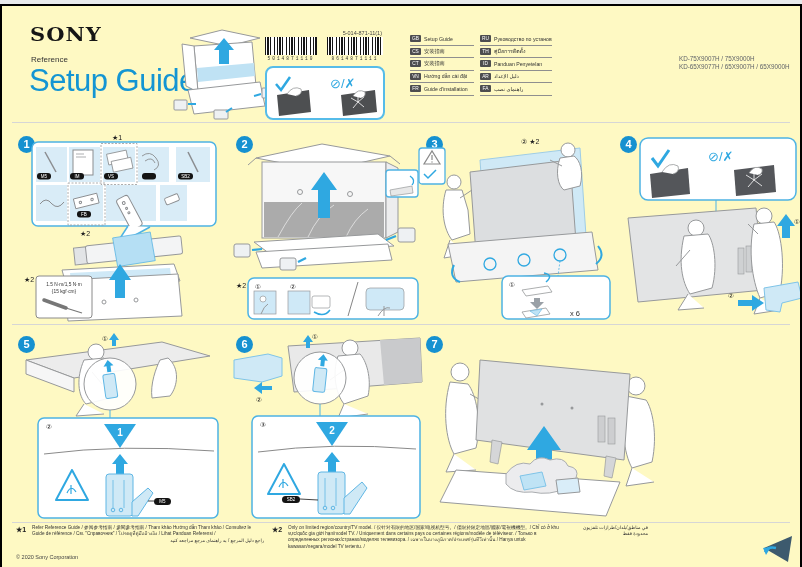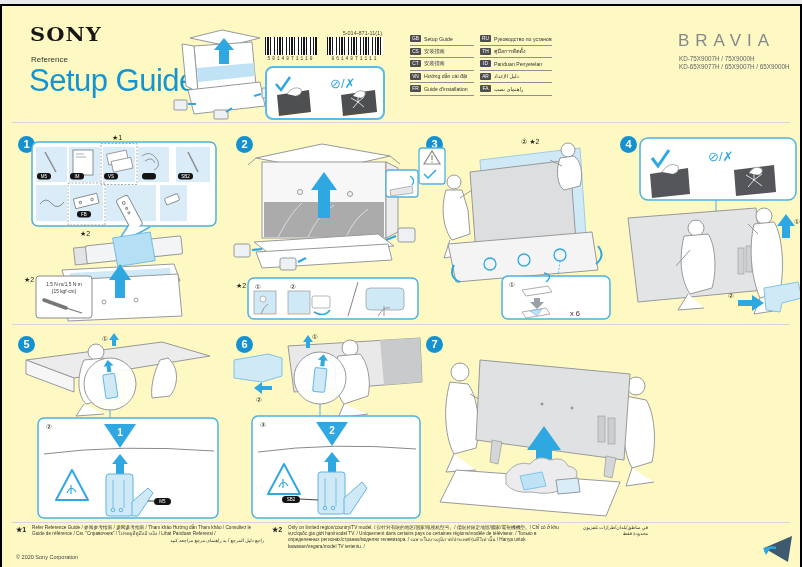--- a/index.html
+++ b/index.html
@@ -124,21 +124,20 @@
     <div class="lang-row">
         <span class="lang-badge">AR</span>
         <span class="lang-label lang-rtl">دليل الإعداد</span>
       </div>
     <div class="lang-row">
         <span class="lang-badge">FA</span>
         <span class="lang-label lang-rtl">راهنمای نصب</span>
       </div>
   </div>
 
-  <div class="abs bravia-logo" style="left:676px;top:25px;">BRAVIA</div>
   <div class="abs models" style="left:677px;top:49px;">
     <div>KD-75X9007H / 75X9000H</div>
     <div>KD-65X9077H / 65X9007H / 65X9000H</div>
   </div>
 
   <div class="hr" style="top:116px;"></div>
 
   <div class="stepnum" style="left:16px;top:130px;">1</div>
   <div class="stepnum" style="left:234px;top:130px;">2</div>
   <div class="stepnum" style="left:424px;top:130px;">3</div>

